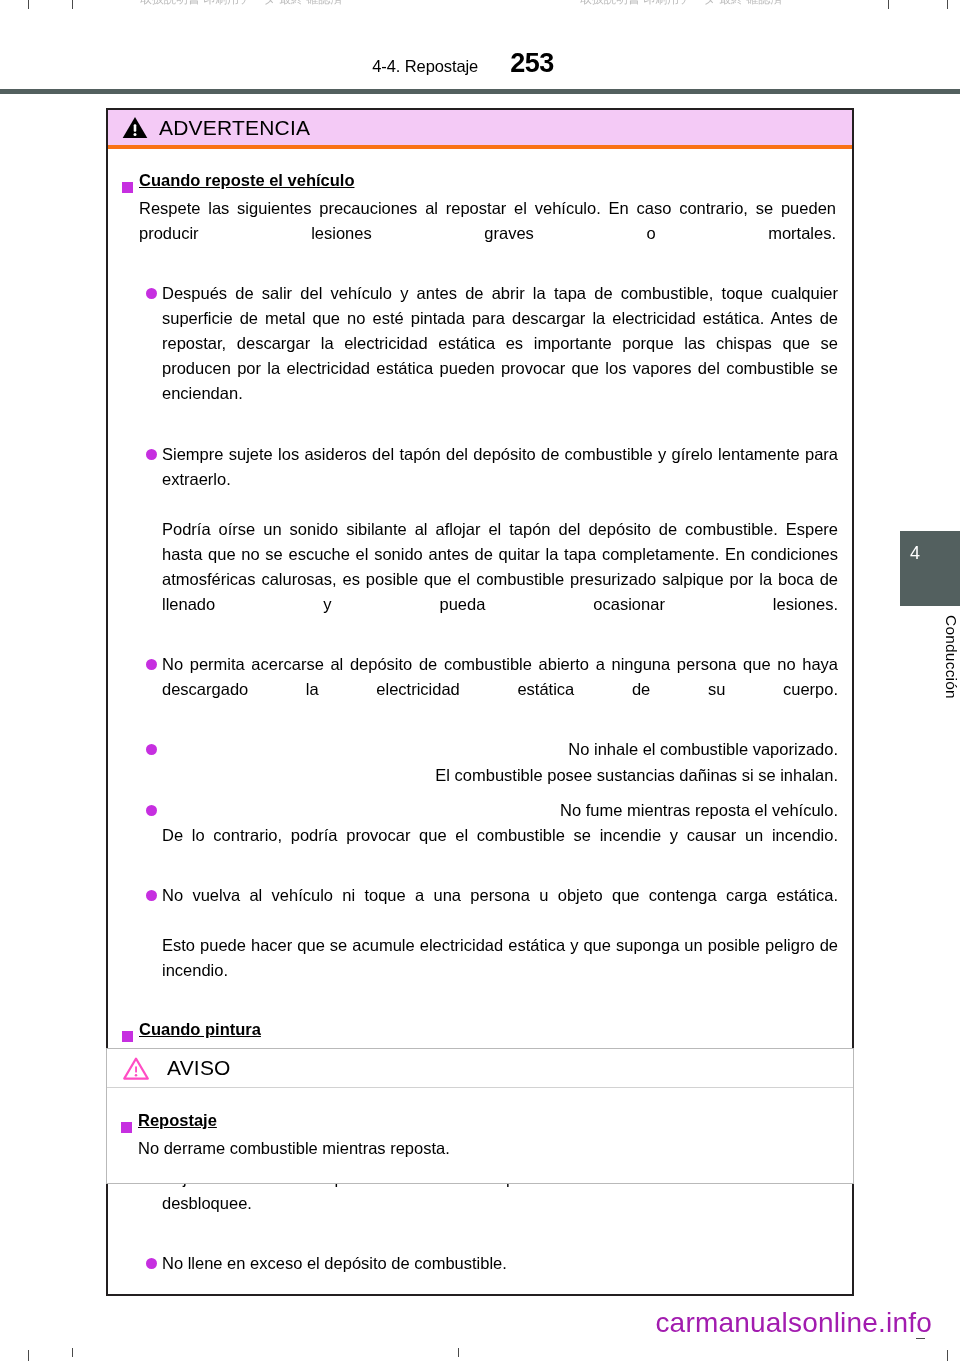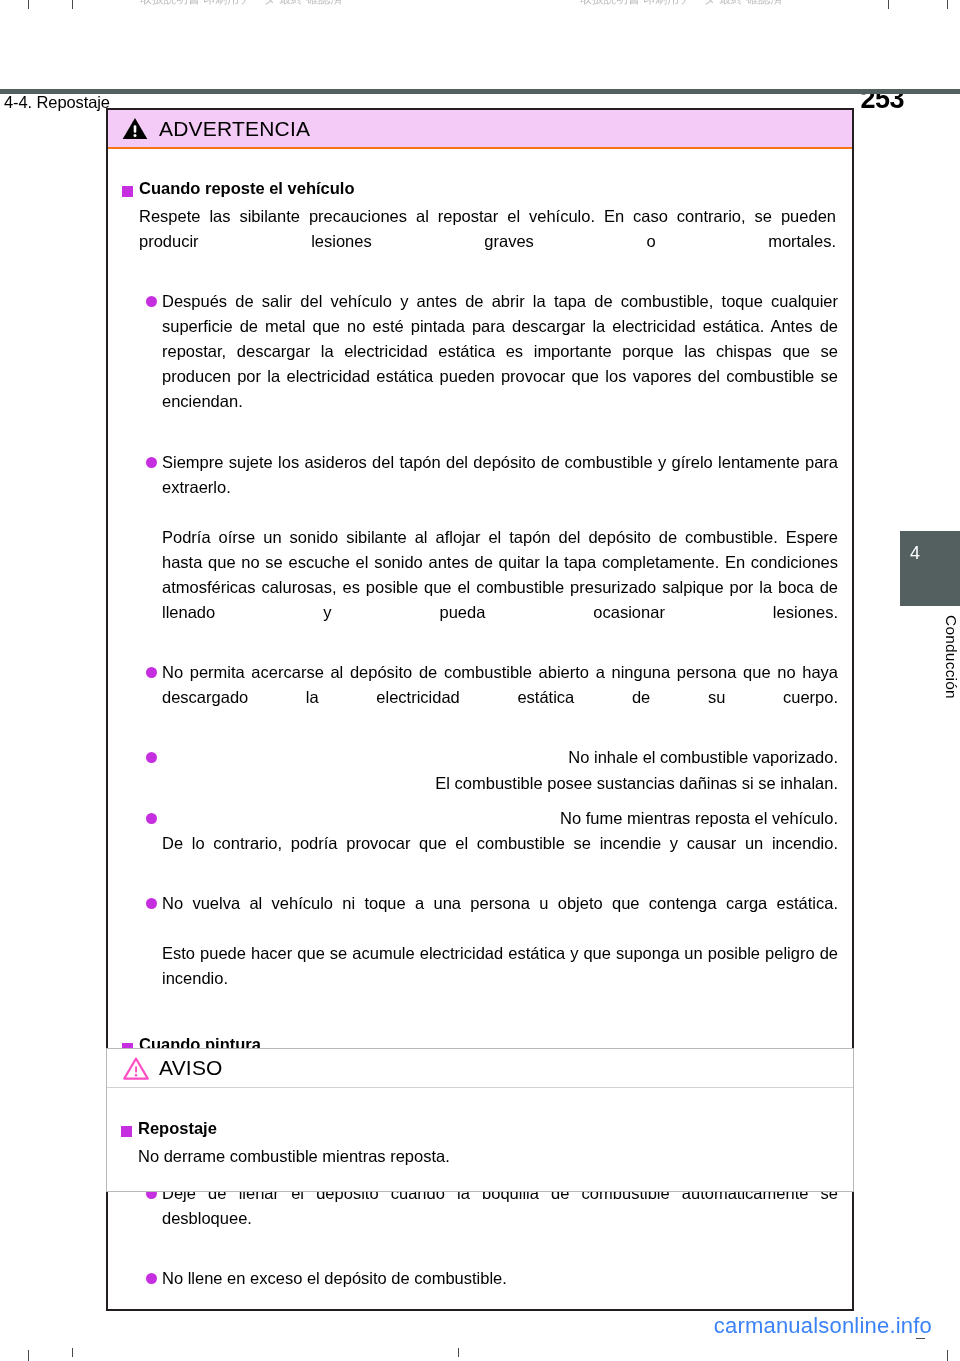--- a/index.html
+++ b/index.html
@@ -47,26 +47,25 @@
     top: -9px;
     font-size: 12px;
     color: #6b6b6b;
     white-space: nowrap;
     font-family: "Liberation Sans", sans-serif;
   }
 
   
   .page-header {
     position: absolute;
-    left: 4px; top: 48px;
+    left: 13px; top: 48px;
     width: 900px;
     display: flex;
     align-items: baseline;
-    justify-content: space-between;
-    margin-top: 36px;
+    justify-content: center;
   }
   .header-section {
     font-size: 16.5px;
     letter-spacing: -0.1px;
   }
   .header-pageno {
     font-size: 27px;
     font-weight: bold;
     margin-left: 32px;
     letter-spacing: -0.5px;
@@ -114,21 +113,21 @@
     position: absolute;
     left: 106px;
     top: 108px;
     width: 748px;
     border: 2px solid #231f20;
     box-sizing: border-box;
     background: #ffffff;
   }
   .warn-head {
     background: #f4caf6;
-    border-bottom: 2px solid #f97316;
+    border-bottom: 4px solid #f97316;
     height: 39px;
     display: flex;
     align-items: center;
     padding-left: 14px;
     box-sizing: border-box;
   }
   .warn-head-title {
     font-size: 21px;
     margin-left: 11px;
     letter-spacing: 0.2px;
@@ -147,40 +146,42 @@
     box-sizing: border-box;
     background: #ffffff;
   }
   .notice-head {
     border-bottom: 1px solid #d2d2d2;
     height: 39px;
     display: flex;
     align-items: center;
     padding-left: 16px;
     box-sizing: border-box;
+    gap: 8px;
   }
   .notice-head-title {
     font-size: 21px;
     margin-left: 10px;
     letter-spacing: 0.2px;
   }
   .notice-body {
     padding: 12px 14px 22px 14px;
   }
 
   
   .tri-solid { display: block; }
   .tri-outline { display: block; }
 
   
   .sec-head {
     display: flex;
-    align-items: center;
-    margin-top: 17px;
+    align-items: flex-end;
+    margin-top: 9px;
     margin-bottom: 3px;
+    text-decoration: underline;
   }
   .sq-bullet {
     width: 11px;
     height: 11px;
     background: #c62fe0;
     flex: 0 0 auto;
     margin-top: 6px;
     margin-right: 6px;
   }
   .sec-head-text {
@@ -232,22 +233,22 @@
     content: "";
     display: inline-block;
     width: 100%;
   }
 
   
   .watermark {
     position: absolute;
     right: 28px;
     bottom: 22px;
-    font-size: 22px;
-    color: #3b82f6;
+    font-size: 28px;
+    color: #a21caf;
     letter-spacing: 0.2px;
   }
 </style>
 </head>
 <body>
 
 <div class="crop-mark cm-tl"></div>
 <div class="crop-mark cm-tr"></div>
 <div class="crop-mark cm-bl"></div>
 <div class="crop-mark cm-br"></div>
@@ -283,21 +284,21 @@
     </svg>
     <div class="warn-head-title">ADVERTENCIA</div>
   </div>
 
   <div class="warn-body">
 
     <div class="sec-head">
       <span class="sq-bullet"></span>
       <span class="sec-head-text">Cuando reposte el vehículo</span>
     </div>
-    <div class="para just">Respete las sibilante precauciones al repostar el vehículo. En caso contrario, se pueden producir lesiones graves o mortales.</div>
+    <div class="para just">Respete las siguientes precauciones al repostar el vehículo. En caso contrario, se pueden producir lesiones graves o mortales.</div>
 
     <div class="bullet-item">
       <span class="dot-bullet"></span>
       <span class="bullet-text just">Después de salir del vehículo y antes de abrir la tapa de combustible, toque cualquier superficie de metal que no esté pintada para descargar la electricidad estática. Antes de repostar, descargar la electricidad estática es importante porque las chispas que se producen por la electricidad estática pueden provocar que los vapores del combustible se enciendan.</span>
     </div>
 
     <div class="bullet-item">
       <span class="dot-bullet"></span>
       <span class="bullet-text">
         <span class="sub just">Siempre sujete los asideros del tapón del depósito de combustible y gírelo lentamente para extraerlo.</span>

